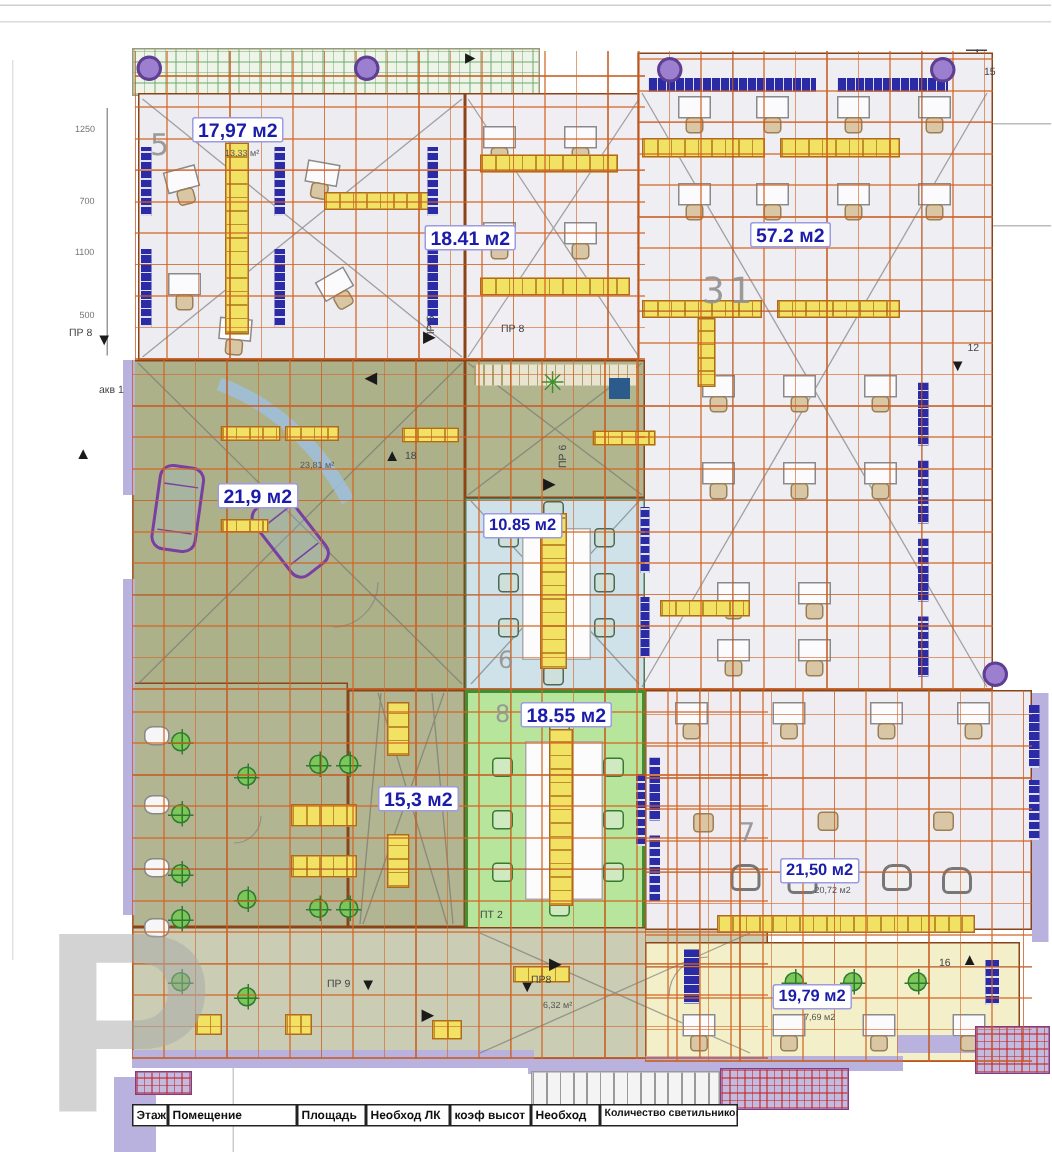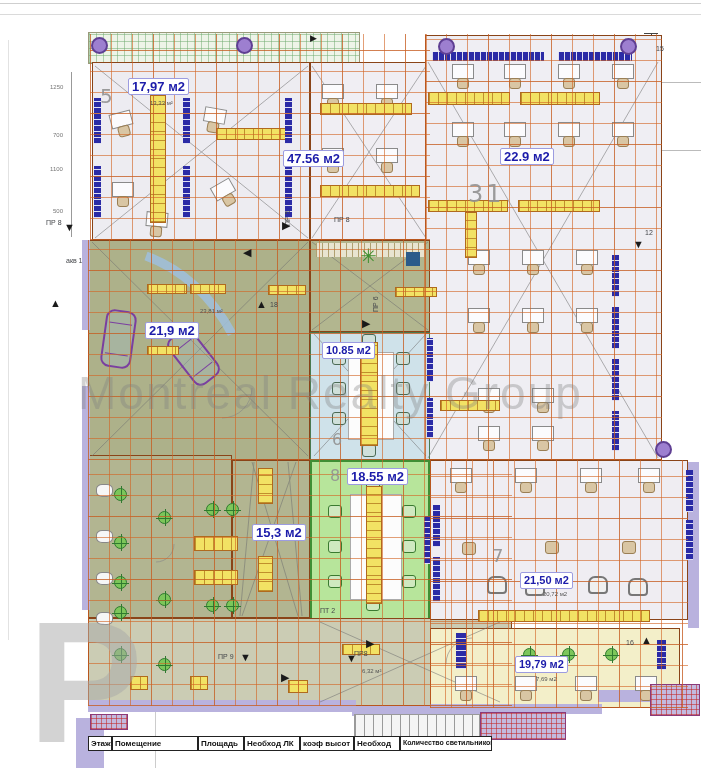--- a/index.html
+++ b/index.html
@@ -300,22 +300,22 @@
   <div class="col" style="left:620px;top:38px;"></div>
   <div class="col" style="left:655px;top:441px;"></div>
 
   <div class="grid" style="left:90px;top:34px;width:340px;height:206px;"></div>
   <div class="grid" style="left:425px;top:34px;width:237px;height:426px;"></div>
   <div class="grid" style="left:88px;top:240px;width:342px;height:220px;"></div>
   <div class="grid" style="left:88px;top:460px;width:424px;height:246px;"></div>
   <div class="grid" style="left:430px;top:460px;width:258px;height:248px;"></div>
 
   <div class="lbl" style="left:128px;top:78px;">17,97 м2</div>
-  <div class="lbl" style="left:283px;top:150px;">47.56 м2</div>
-  <div class="lbl" style="left:500px;top:148px;">22.9 м2</div>
+  <div class="lbl" style="left:283px;top:150px;">18.41 м2</div>
+  <div class="lbl" style="left:500px;top:148px;">57.2 м2</div>
   <div class="lbl" style="left:145px;top:322px;">21,9 м2</div>
   <div class="lbl" style="left:322px;top:342px;font-size:11px;">10.85 м2</div>
   <div class="lbl" style="left:347px;top:468px;">18.55 м2</div>
   <div class="lbl" style="left:252px;top:524px;">15,3 м2</div>
   <div class="lbl" style="left:520px;top:572px;font-size:11px;">21,50 м2</div>
   <div class="lbl" style="left:515px;top:656px;font-size:11px;">19,79 м2</div>
   <div class="tiny" style="left:543px;top:591px;">20,72 м2</div>
   <div class="tiny" style="left:536px;top:676px;">7,69 м2</div>
 
   <div class="roomnum" style="left:100px;top:84px;font-size:20px;">5</div>
@@ -351,21 +351,20 @@
   <div class="tri" style="left:362px;top:318px;">▶</div>
   <div class="tri" style="left:282px;top:220px;">▶</div>
   <div class="tri" style="left:240px;top:652px;">▼</div>
   <div class="tri" style="left:281px;top:672px;">▶</div>
   <div class="tri" style="left:346px;top:653px;">▼</div>
   <div class="tri" style="left:366px;top:638px;">▶</div>
   <div class="tri" style="left:641px;top:635px;">▲</div>
   <div class="tri" style="left:633px;top:239px;">▼</div>
   <div class="tri" style="left:310px;top:34px;font-size:9px;">▶</div>
 
-  <div class="wm-brand">Montreal Realty Group</div>
   <div class="wm-p">P</div>
 
   <div id="calc">
     <div class="trow">
       <div class="cell" style="width:24px;">Этаж</div>
       <div class="cell" style="width:86px;">Помещение</div>
       <div class="cell" style="width:46px;">Площадь</div>
       <div class="cell" style="width:56px;">Необход ЛК</div>
       <div class="cell" style="width:54px;">коэф высот</div>
       <div class="cell" style="width:46px;">Необход</div>

